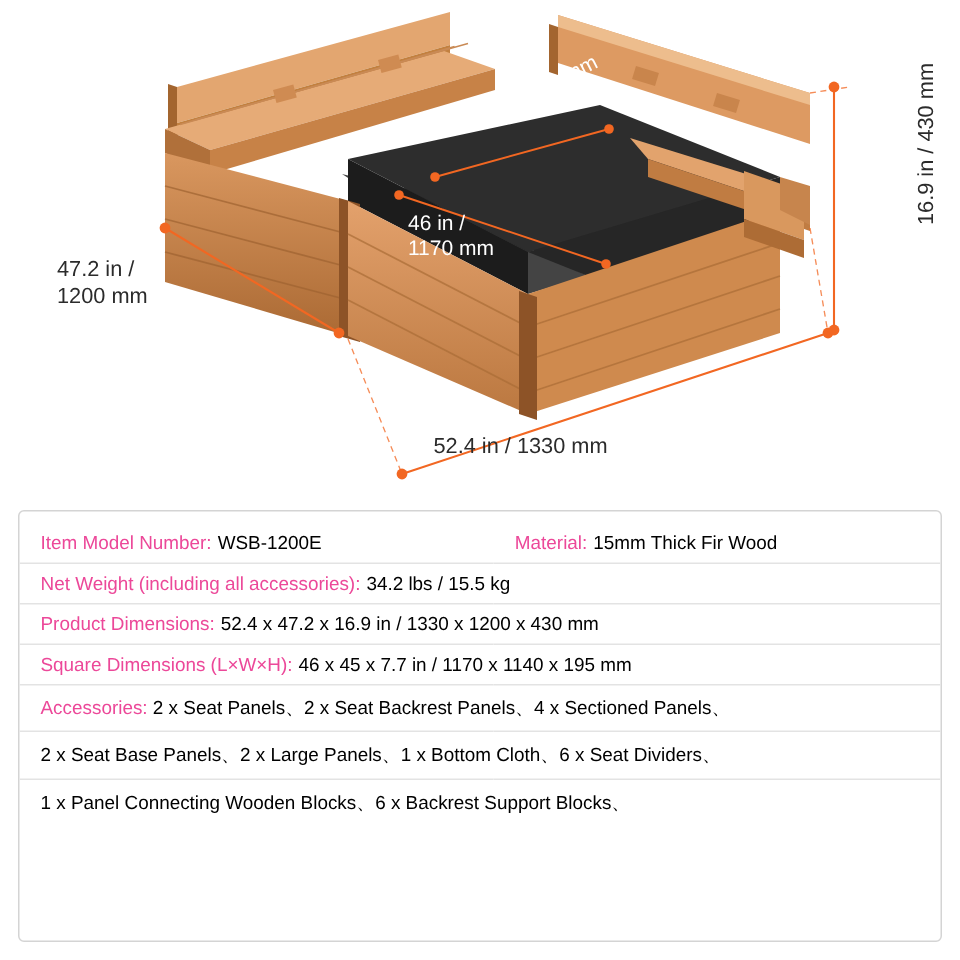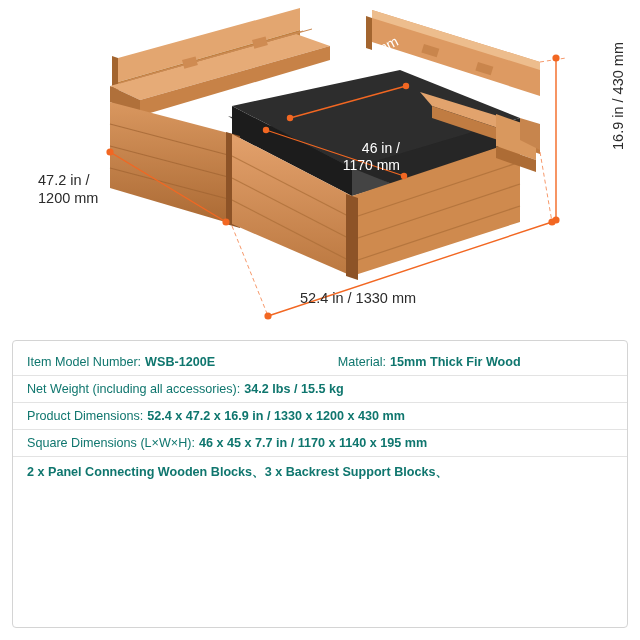--- a/index.html
+++ b/index.html
@@ -26,42 +26,42 @@
   .dim-label {
     position: absolute;
     color: #2b2b2b;
     font-size: 14.5px;
     line-height: 1.22;
     font-weight: 400;
     white-space: pre-line;
   }
 
   #label-width  { left: 38px;  top: 172px; width: 120px; }
-  #label-bottom { left: 300px; top: 290px; }
+  #label-bottom { left: 289px; top: 290px; }
   #label-height {
     right: 8px; top: 42px;
     width: 22px;
     writing-mode: vertical-rl;
     text-orientation: mixed;
     transform: rotate(180deg);
     text-align: left;
   }
   #label-inner-a {
     left: 305px; top: 78px;
     transform: rotate(-27deg);
     transform-origin: left top;
     color: #ffffff;
     font-size: 14px;
   }
   #label-inner-b {
-    left: 290px; top: 140px;
+    left: 272px; top: 140px;
     color: #ffffff;
     font-size: 14px;
     line-height: 1.18;
-    text-align: right;
+    text-align: left;
     width: 110px;
   }
 
   
   .spec-wrap {
     position: absolute;
     left: 12px;
     top: 340px;
     width: 616px;
     height: 288px;
@@ -77,22 +77,22 @@
     font-size: 12.6px;
     color: #1b1b1b;
   }
   table.spec td {
     border-bottom: 1px solid #e3e3e3;
     padding: 6px 10px 6px 14px;
     vertical-align: middle;
     height: 26px;
   }
   table.spec tr:last-child td { border-bottom: none; }
-  .k { color: #0f766e; }
-  .v { font-weight: bold; color: #0f766e; }
+  .k { color: #ec4899; }
+  .v { font-weight: normal; color: #000000; }
   .cellpair { white-space: nowrap; }
   .cellpair .v { margin-left: 4px; }
   td.right-col { padding-left: 28px; }
   td.full { white-space: normal; line-height: 1.45; }
 </style>
 </head>
 <body>
 
 <div class="diagram">
 
@@ -237,17 +237,23 @@
       <tr>
         <td class="cellpair" colspan="2"><span class="k">Net Weight (including all accessories):</span><span class="v">34.2 lbs / 15.5 kg</span></td>
       </tr>
       <tr>
         <td class="cellpair" colspan="2"><span class="k">Product Dimensions:</span><span class="v">52.4 x 47.2 x 16.9 in / 1330 x 1200 x 430 mm</span></td>
       </tr>
       <tr>
         <td class="cellpair" colspan="2"><span class="k">Square Dimensions (L×W×H):</span><span class="v">46 x 45 x 7.7 in / 1170 x 1140 x 195 mm</span></td>
       </tr>
       <tr>
-        <td class="full" colspan="2"><span class="v">2 x Panel Connecting Wooden Blocks、3 x Backrest Support Blocks、</span></td>
+        <td class="full" colspan="2"><span class="k">Accessories:</span> <span class="v">2 x Seat Panels、2 x Seat Backrest Panels、4 x Sectioned Panels、</span></td>
+      </tr>
+      <tr>
+        <td class="full" colspan="2"><span class="v">2 x Seat Base Panels、2 x Large Panels、1 x Bottom Cloth、6 x Seat Dividers、</span></td>
+      </tr>
+      <tr>
+        <td class="full" colspan="2"><span class="v">1 x Panel Connecting Wooden Blocks、6 x Backrest Support Blocks、</span></td>
       </tr>
     </tbody>
   </table>
 </div>
 
 </body></html>

